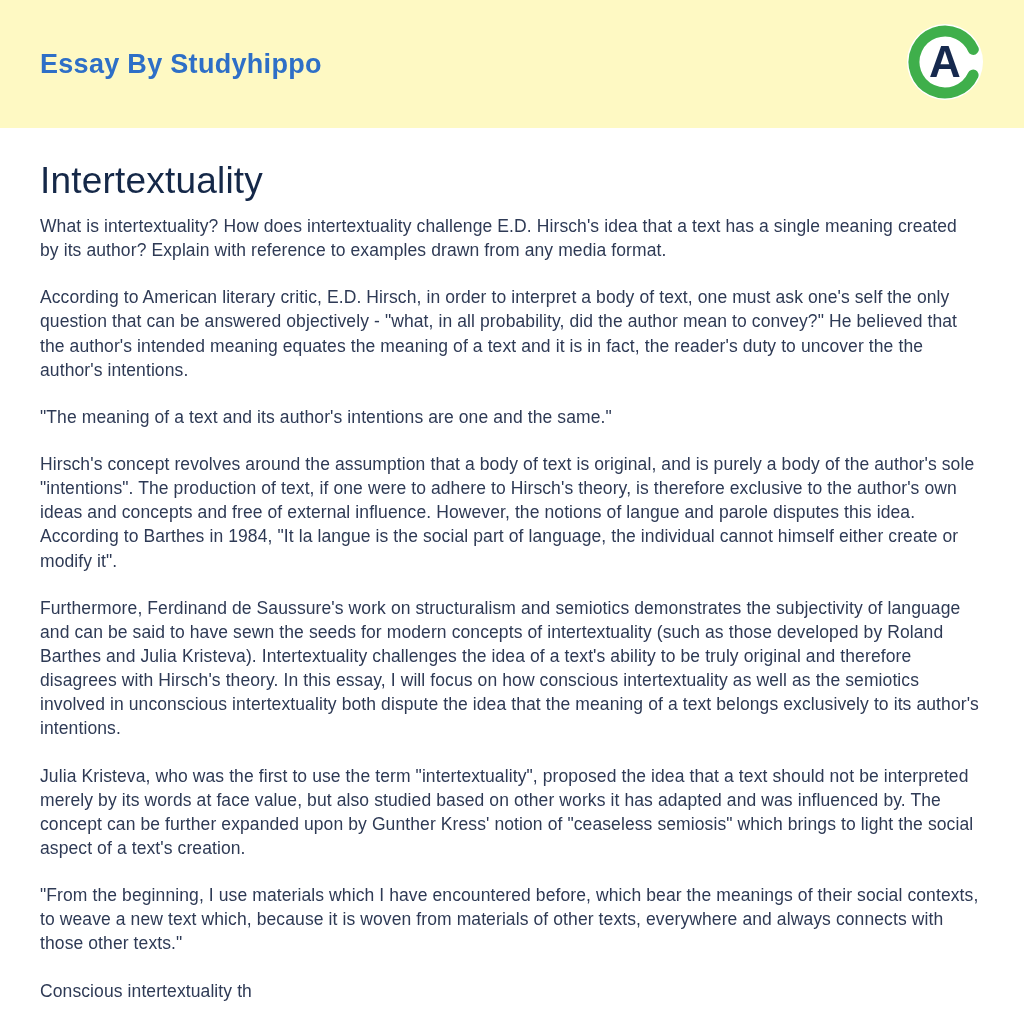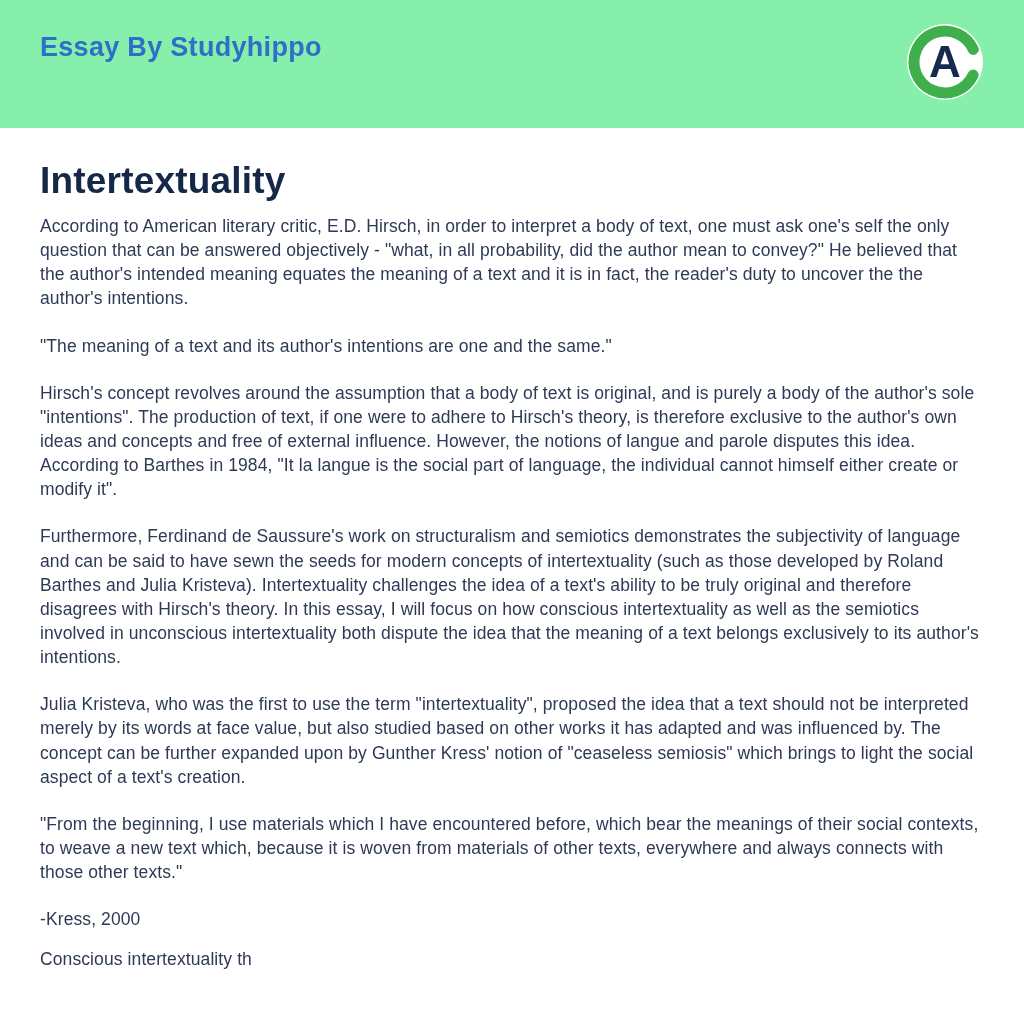--- a/index.html
+++ b/index.html
@@ -8,22 +8,22 @@
     width: 1024px;
     height: 1027px;
     background: #ffffff;
     font-family: "Liberation Sans", sans-serif;
     color: #2e3a55;
     overflow: hidden;
   }
 
   
   .header {
-    background: #86efac;
-    padding: 32px 40px 30px 40px;
+    background: #fef9c3;
+    padding: 49px 40px 30px 40px;
     position: relative;
     min-height: 128px;
   }
   .header-title {
     color: #2e6fc7;
     font-size: 27px;
     font-weight: bold;
     letter-spacing: 0.3px;
     margin: 0;
   }
@@ -44,21 +44,21 @@
     height: 78px;
   }
 
   
   .content {
     padding: 16px 44px 0 40px;
   }
   .doc-title {
     color: #152848;
     font-size: 37px;
-    font-weight: bold;
+    font-weight: normal;
     letter-spacing: 0.2px;
     margin: 16px 0 12px 0;
   }
   .para {
     font-size: 17.5px;
     line-height: 1.38;
     color: #2e3a55;
     margin: 0 0 23px 0;
     letter-spacing: 0.1px;
   }
@@ -78,29 +78,29 @@
   <svg class="logo" viewBox="0 0 78 78" aria-hidden="true">
     <circle cx="39" cy="39" r="38" fill="#ffffff"></circle>
     <circle cx="39" cy="39" r="31" fill="#ffffff" stroke="#3faf4b" stroke-width="11" stroke-linecap="round" stroke-dasharray="168 27" transform="rotate(25 39 39)"></circle>
     <text x="39" y="54" text-anchor="middle" font-family="Liberation Sans, sans-serif" font-size="44" font-weight="bold" fill="#16294e">A</text>
   </svg>
 </div>
 
 <div class="content">
   <h1 class="doc-title">Intertextuality</h1>
 
+  <p class="para">What is intertextuality? How does intertextuality challenge E.D. Hirsch's idea that a text has a single meaning created by its author? Explain with reference to examples drawn from any media format.</p>
 
   <p class="para">According to American literary critic, E.D. Hirsch, in order to interpret a body of text, one must ask one's self the only question that can be answered objectively - "what, in all probability, did the author mean to convey?" He believed that the author's intended meaning equates the meaning of a text and it is in fact, the reader's duty to uncover the the author's intentions.</p>
 
   <p class="para para-quote">"The meaning of a text and its author's intentions are one and the same."</p>
 
   <p class="para">Hirsch's concept revolves around the assumption that a body of text is original, and is purely a body of the author's sole "intentions". The production of text, if one were to adhere to Hirsch's theory, is therefore exclusive to the author's own ideas and concepts and free of external influence. However, the notions of langue and parole disputes this idea. According to Barthes in 1984, "It la langue is the social part of language, the individual cannot himself either create or modify it".</p>
 
   <p class="para">Furthermore, Ferdinand de Saussure's work on structuralism and semiotics demonstrates the subjectivity of language and can be said to have sewn the seeds for modern concepts of intertextuality (such as those developed by Roland Barthes and Julia Kristeva). Intertextuality challenges the idea of a text's ability to be truly original and therefore disagrees with Hirsch's theory. In this essay, I will focus on how conscious intertextuality as well as the semiotics involved in unconscious intertextuality both dispute the idea that the meaning of a text belongs exclusively to its author's intentions.</p>
 
   <p class="para">Julia Kristeva, who was the first to use the term "intertextuality", proposed the idea that a text should not be interpreted merely by its words at face value, but also studied based on other works it has adapted and was influenced by. The concept can be further expanded upon by Gunther Kress' notion of "ceaseless semiosis" which brings to light the social aspect of a text's creation.</p>
 
   <p class="para para-quote">"From the beginning, I use materials which I have encountered before, which bear the meanings of their social contexts, to weave a new text which, because it is woven from materials of other texts, everywhere and always connects with those other texts."</p>
 
-  <p class="para para-attrib">-Kress, 2000</p>
 
   <p class="para">Conscious intertextuality th</p>
 </div>
 
 </body></html>

